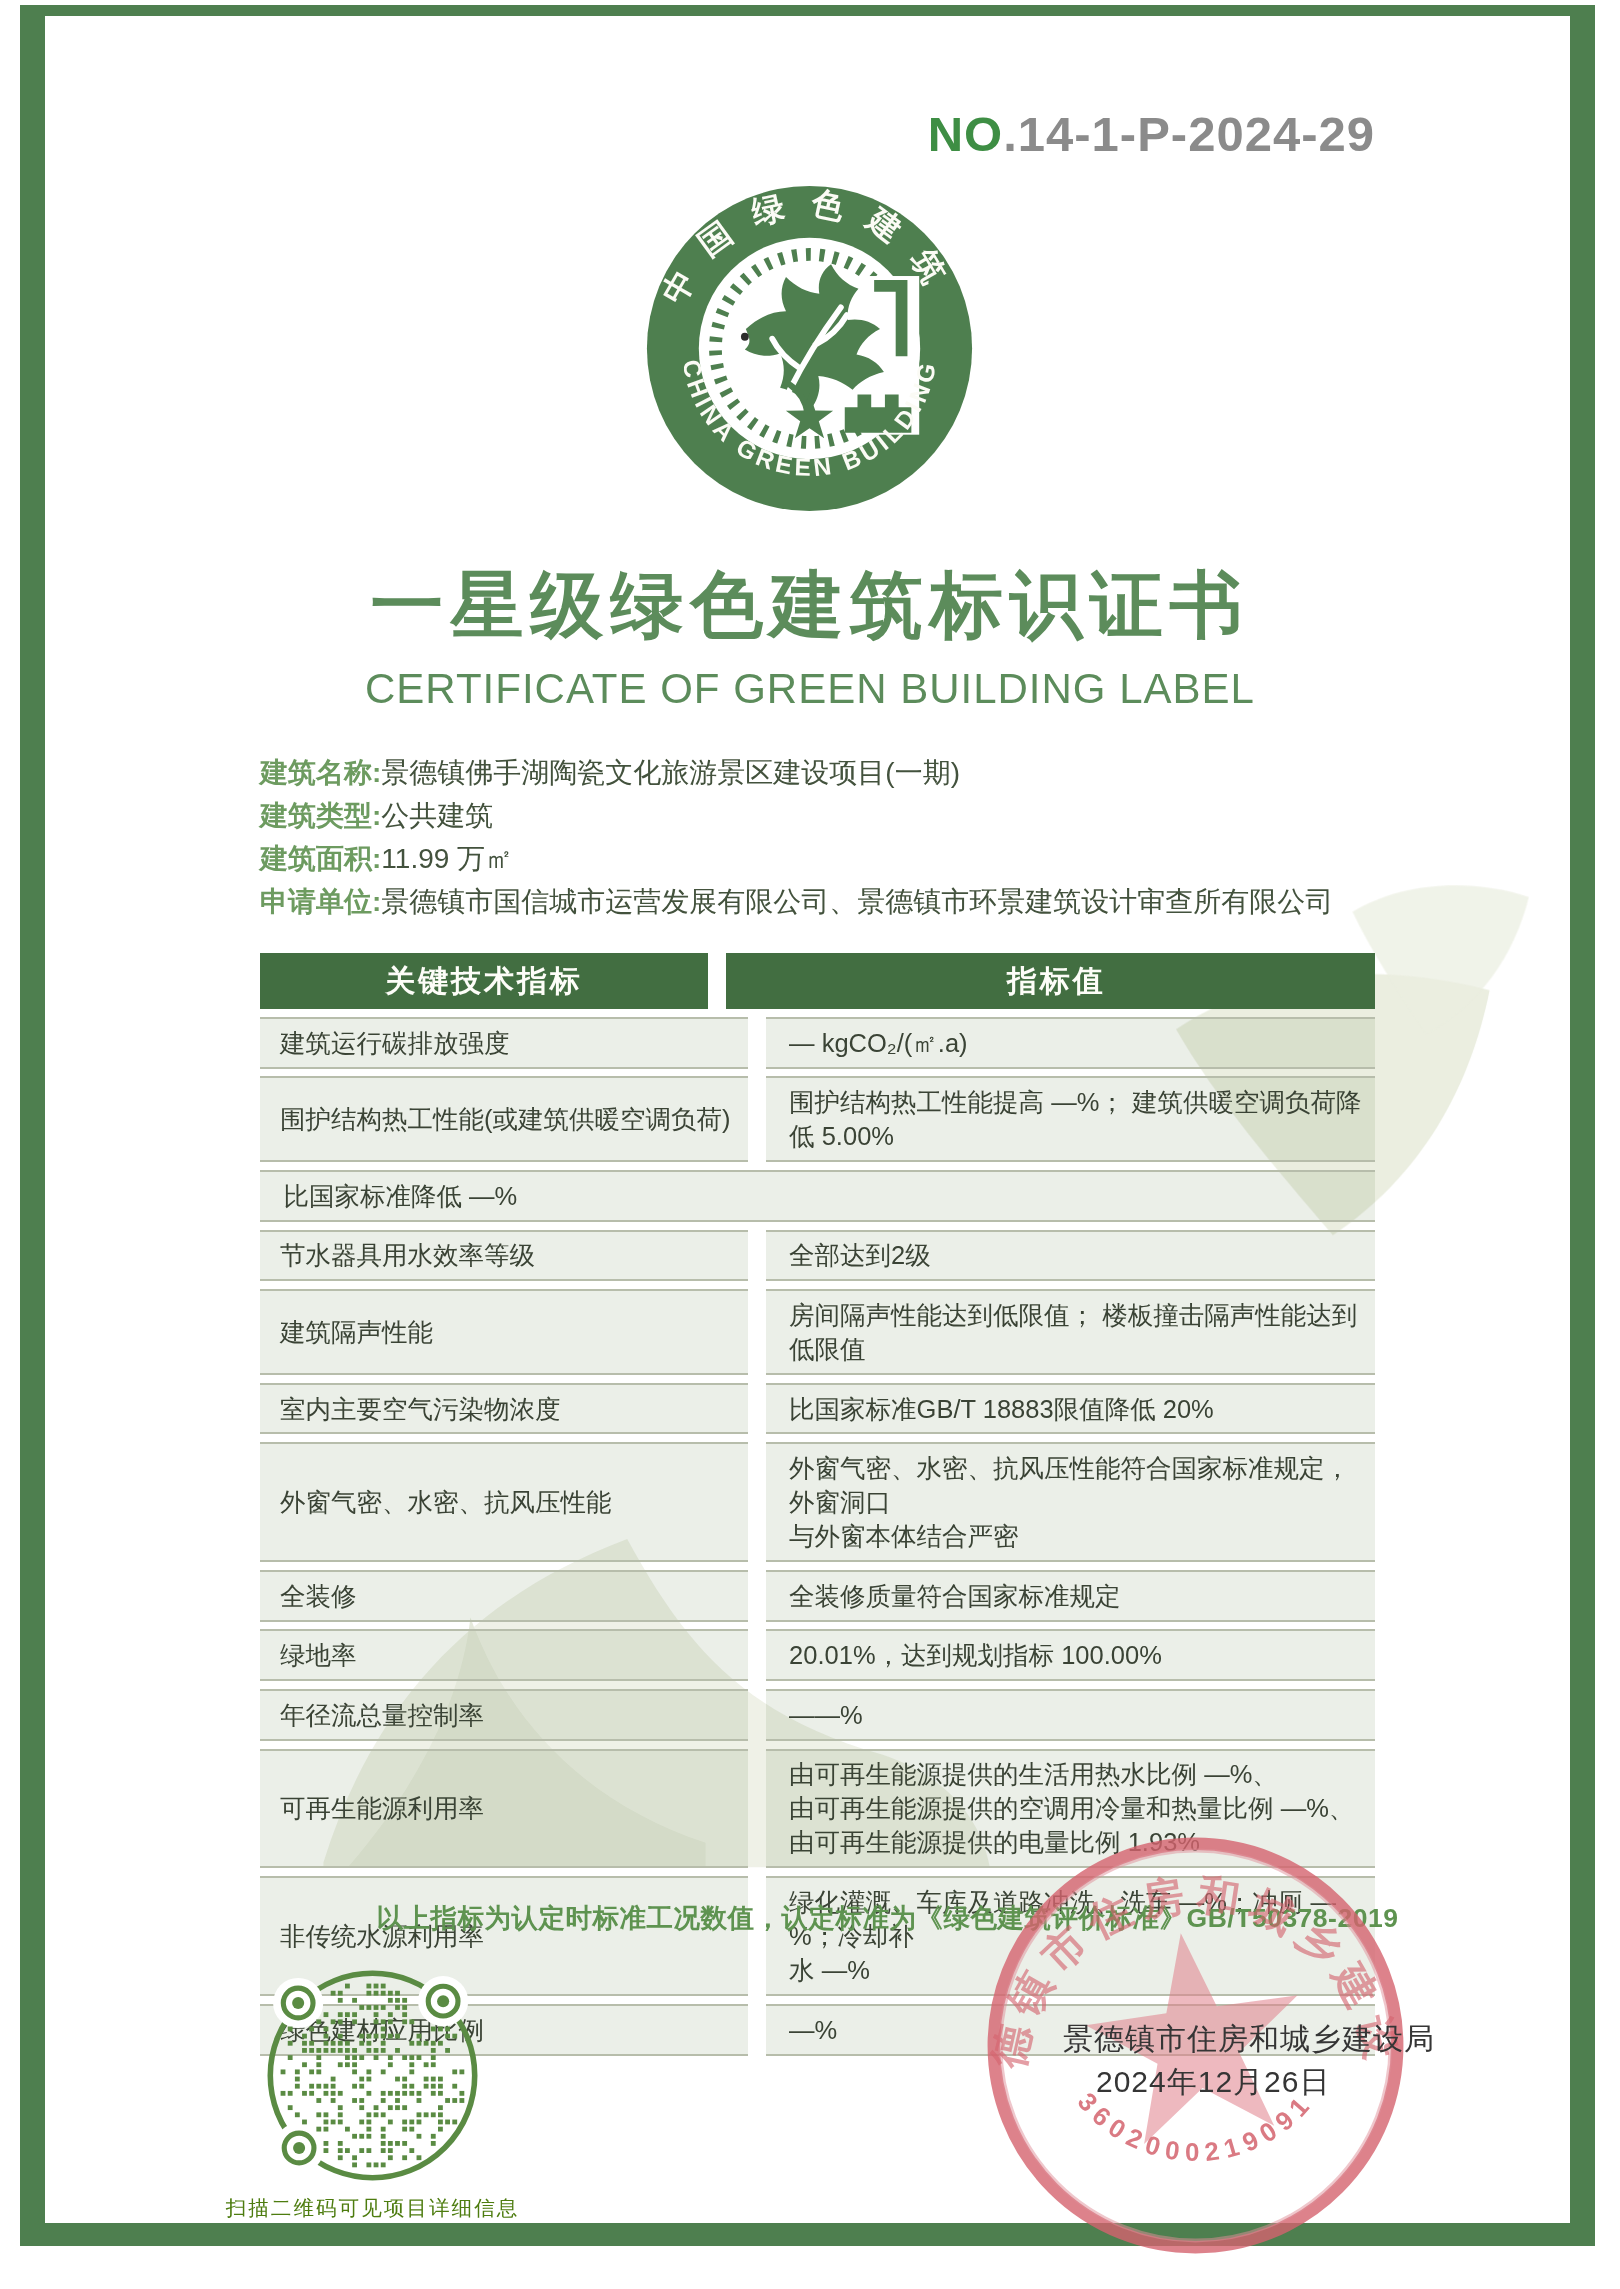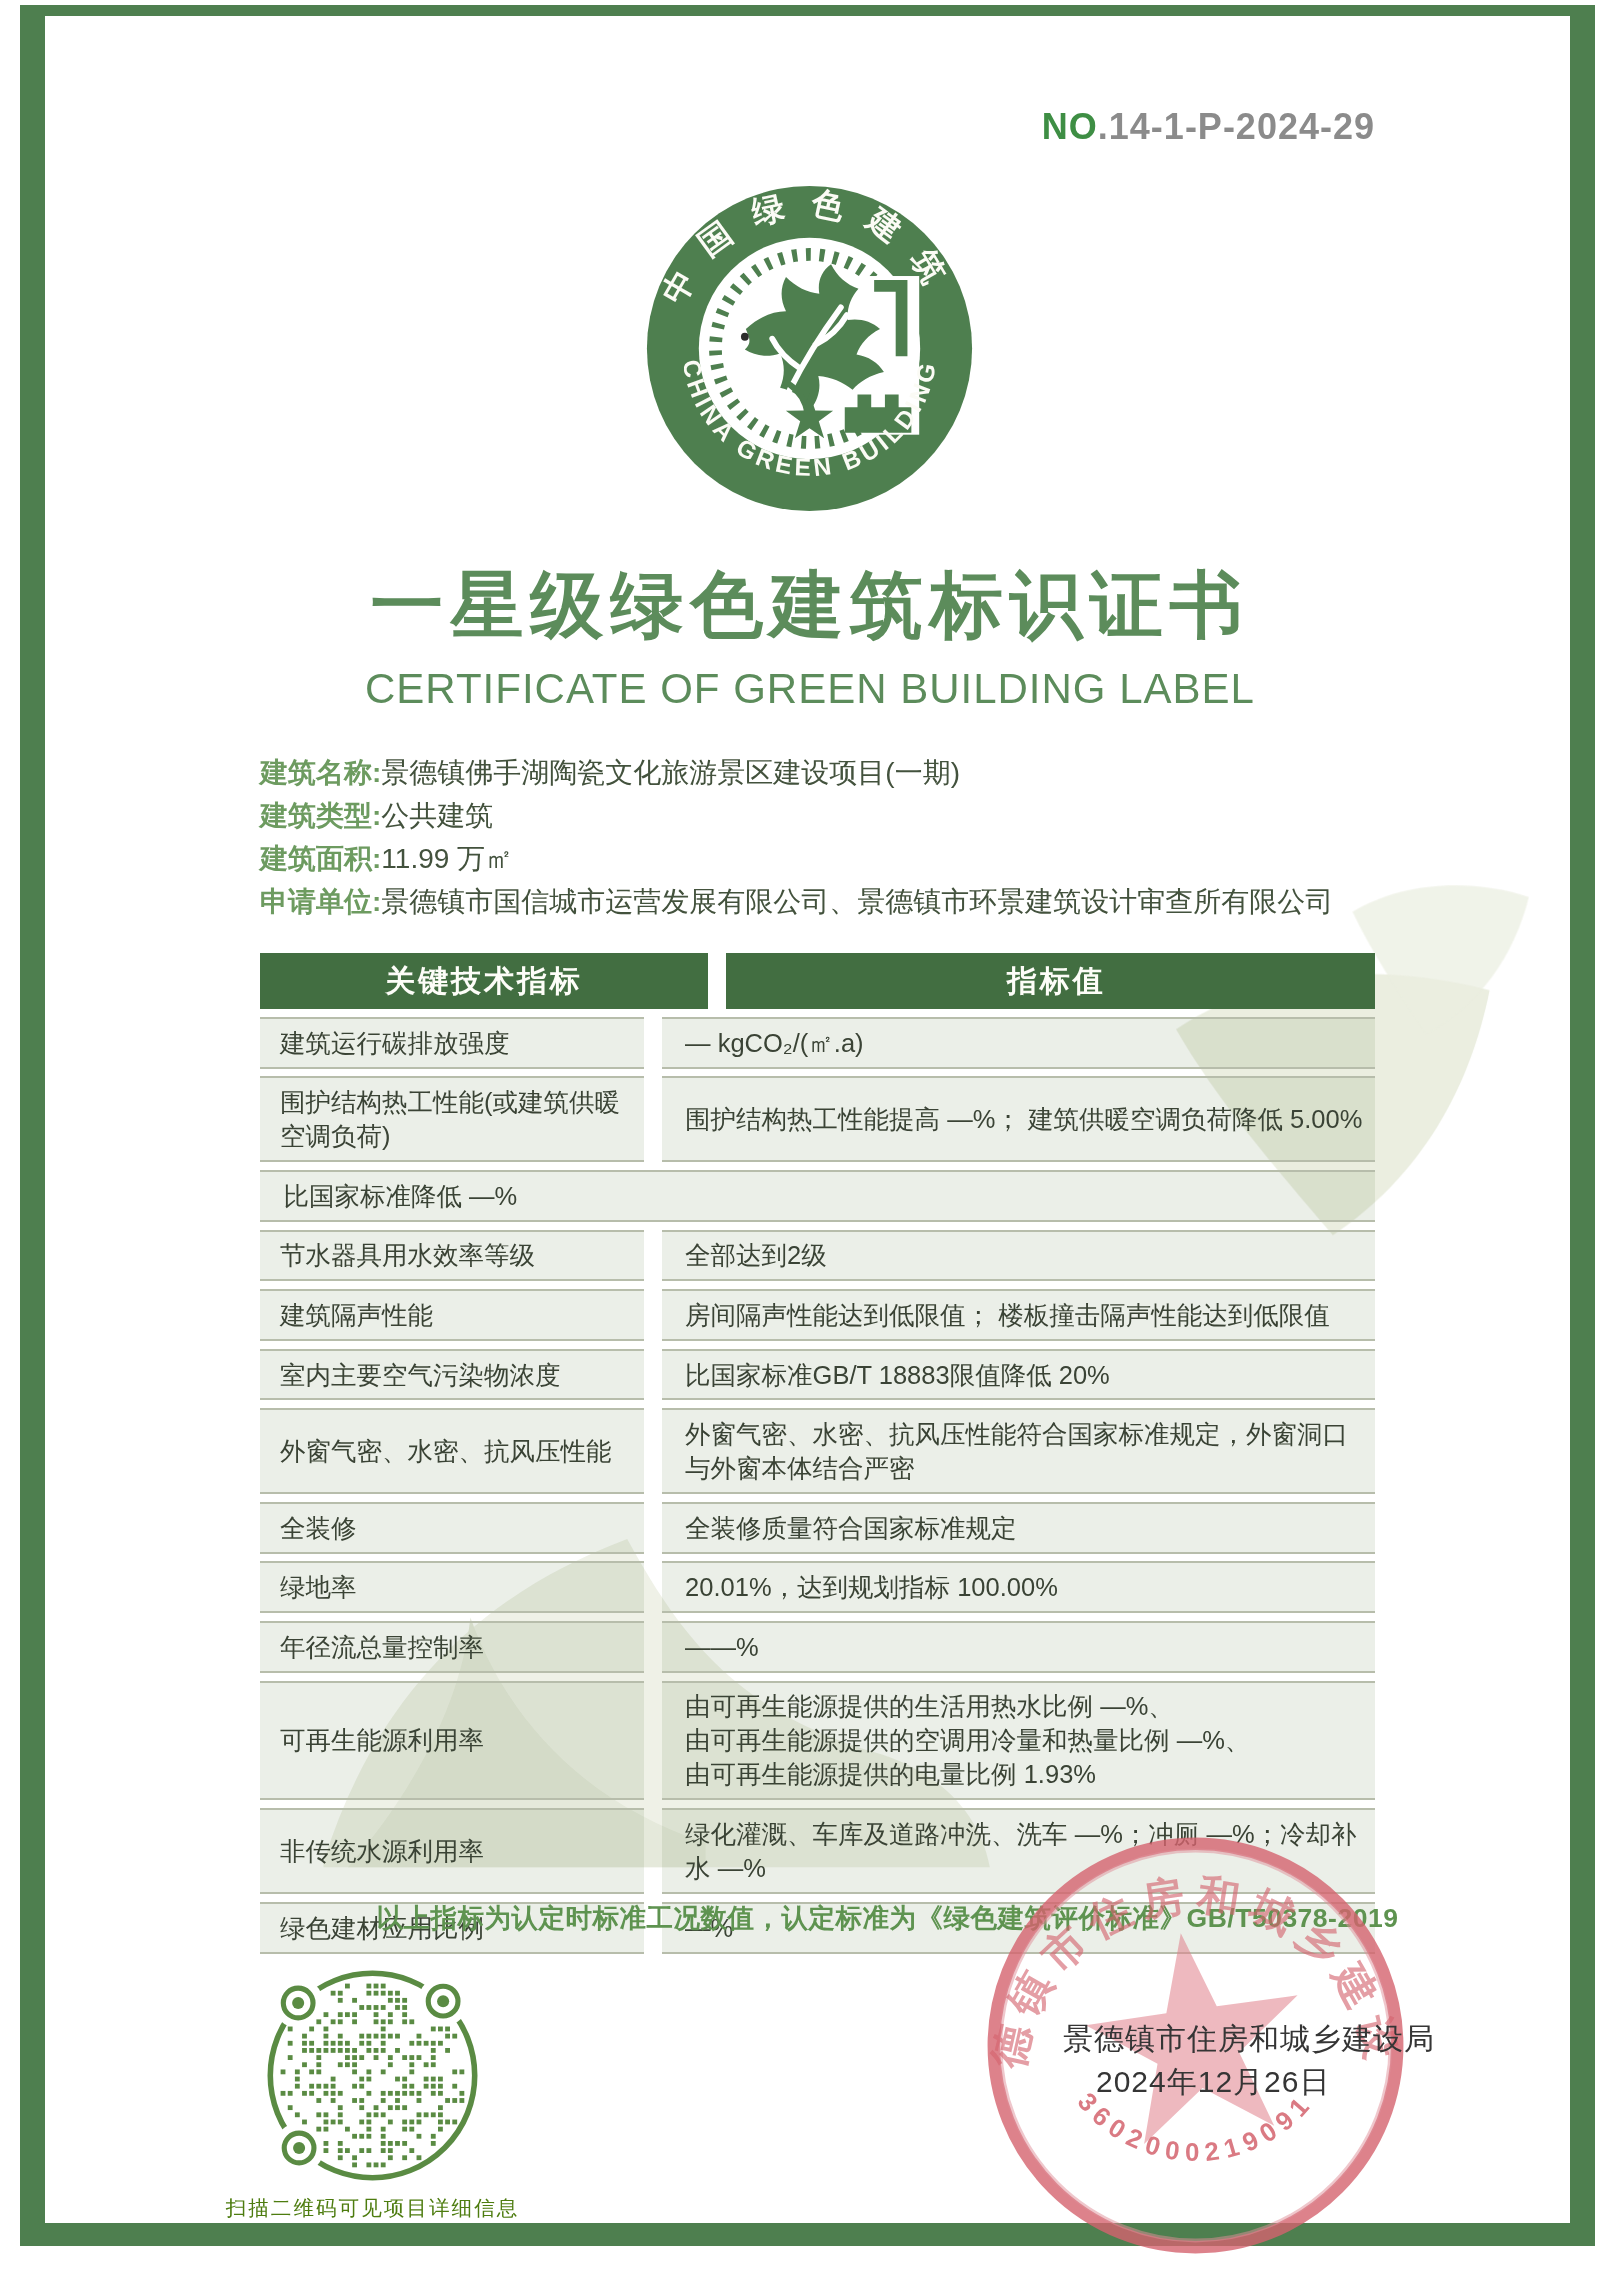--- a/index.html
+++ b/index.html
@@ -8,21 +8,21 @@
     font-family:"Liberation Sans", sans-serif;color:#3a4335;overflow:hidden;
   }
   .frame{
     position:absolute;left:19.6px;top:4.9px;width:1575px;height:2241px;
     border-style:solid;border-color:#4e7f4f;
     border-width:11.8px 25.5px 23.5px 25.5px;box-sizing:border-box;z-index:4;
     pointer-events:none;
   }
   .watermarks{position:absolute;left:0;top:0;z-index:0;}
   .cert-no{
-    position:absolute;top:106px;right:245px;font-size:36px;font-weight:bold;
+    position:absolute;top:106px;right:245px;font-size:49px;font-weight:bold;
     letter-spacing:1px;z-index:2;
   }
   .cert-no .no-prefix{color:#3e8e44;}
   .cert-no .no-rest{color:#8b8b8b;}
   .seal{position:absolute;left:643px;top:182px;width:333px;height:333px;z-index:2;}
   .title{
     position:absolute;left:0;top:557px;width:100%;text-align:center;
     font-size:73px;font-weight:bold;color:#5c8c5b;letter-spacing:6.9px;z-index:2;
   }
   .subtitle{
@@ -42,21 +42,21 @@
   .th-key{width:448px;}
   .th-val{flex:1;padding-left:12px;}
   .tbody{margin-top:7.8px;}
   .trow{display:flex;gap:17.6px;margin-bottom:7.8px;}
   .cell{
     background:rgba(77,110,50,0.115);
     border-top:2px solid #b7bdab;border-bottom:2px solid #b7bdab;
     box-sizing:border-box;display:flex;align-items:center;
     font-size:25.5px;line-height:34px;color:#3a4335;padding:6.9px 5.9px 6.9px 21.6px;
   }
-  .cell-key{width:384px;padding-left:20px;}
+  .cell-key{width:488px;padding-left:20px;}
   .cell-val{flex:1;white-space:pre-line;padding-left:23.5px;}
   .footer-note{
     position:absolute;left:260px;top:1900px;width:1255px;text-align:center;
     font-size:26.5px;font-weight:bold;color:#5e9350;z-index:2;letter-spacing:0.5px;
   }
   .qr{position:absolute;left:261px;top:1964px;width:223px;height:223px;z-index:2;}
   .qr-caption{
     position:absolute;left:196px;top:2194px;width:353px;text-align:center;
     font-size:20.6px;color:#4d7c0f;letter-spacing:2px;z-index:2;
   }

